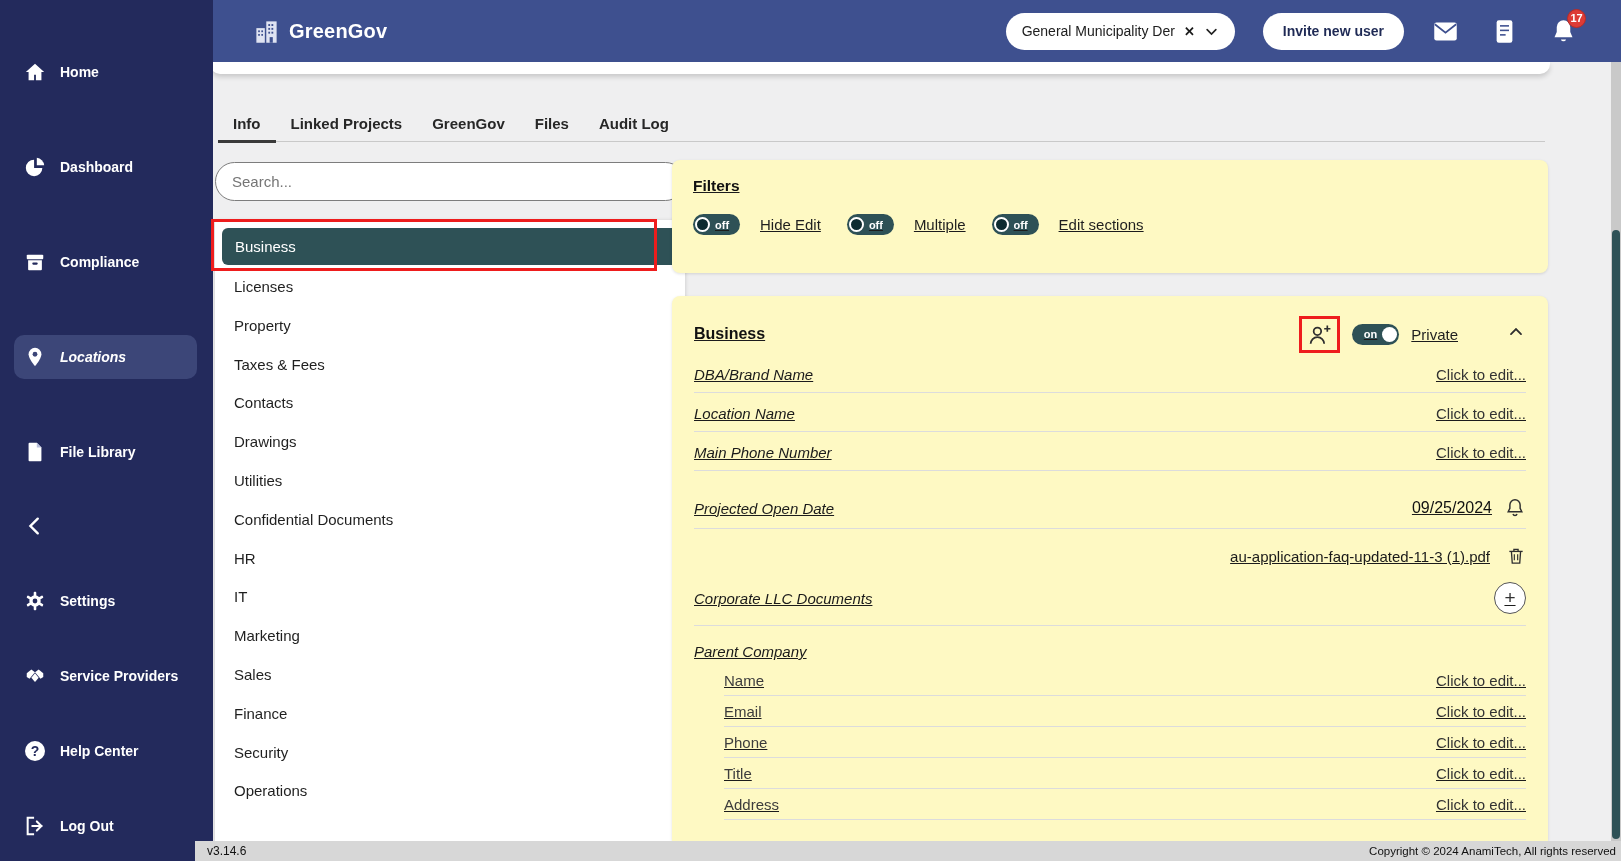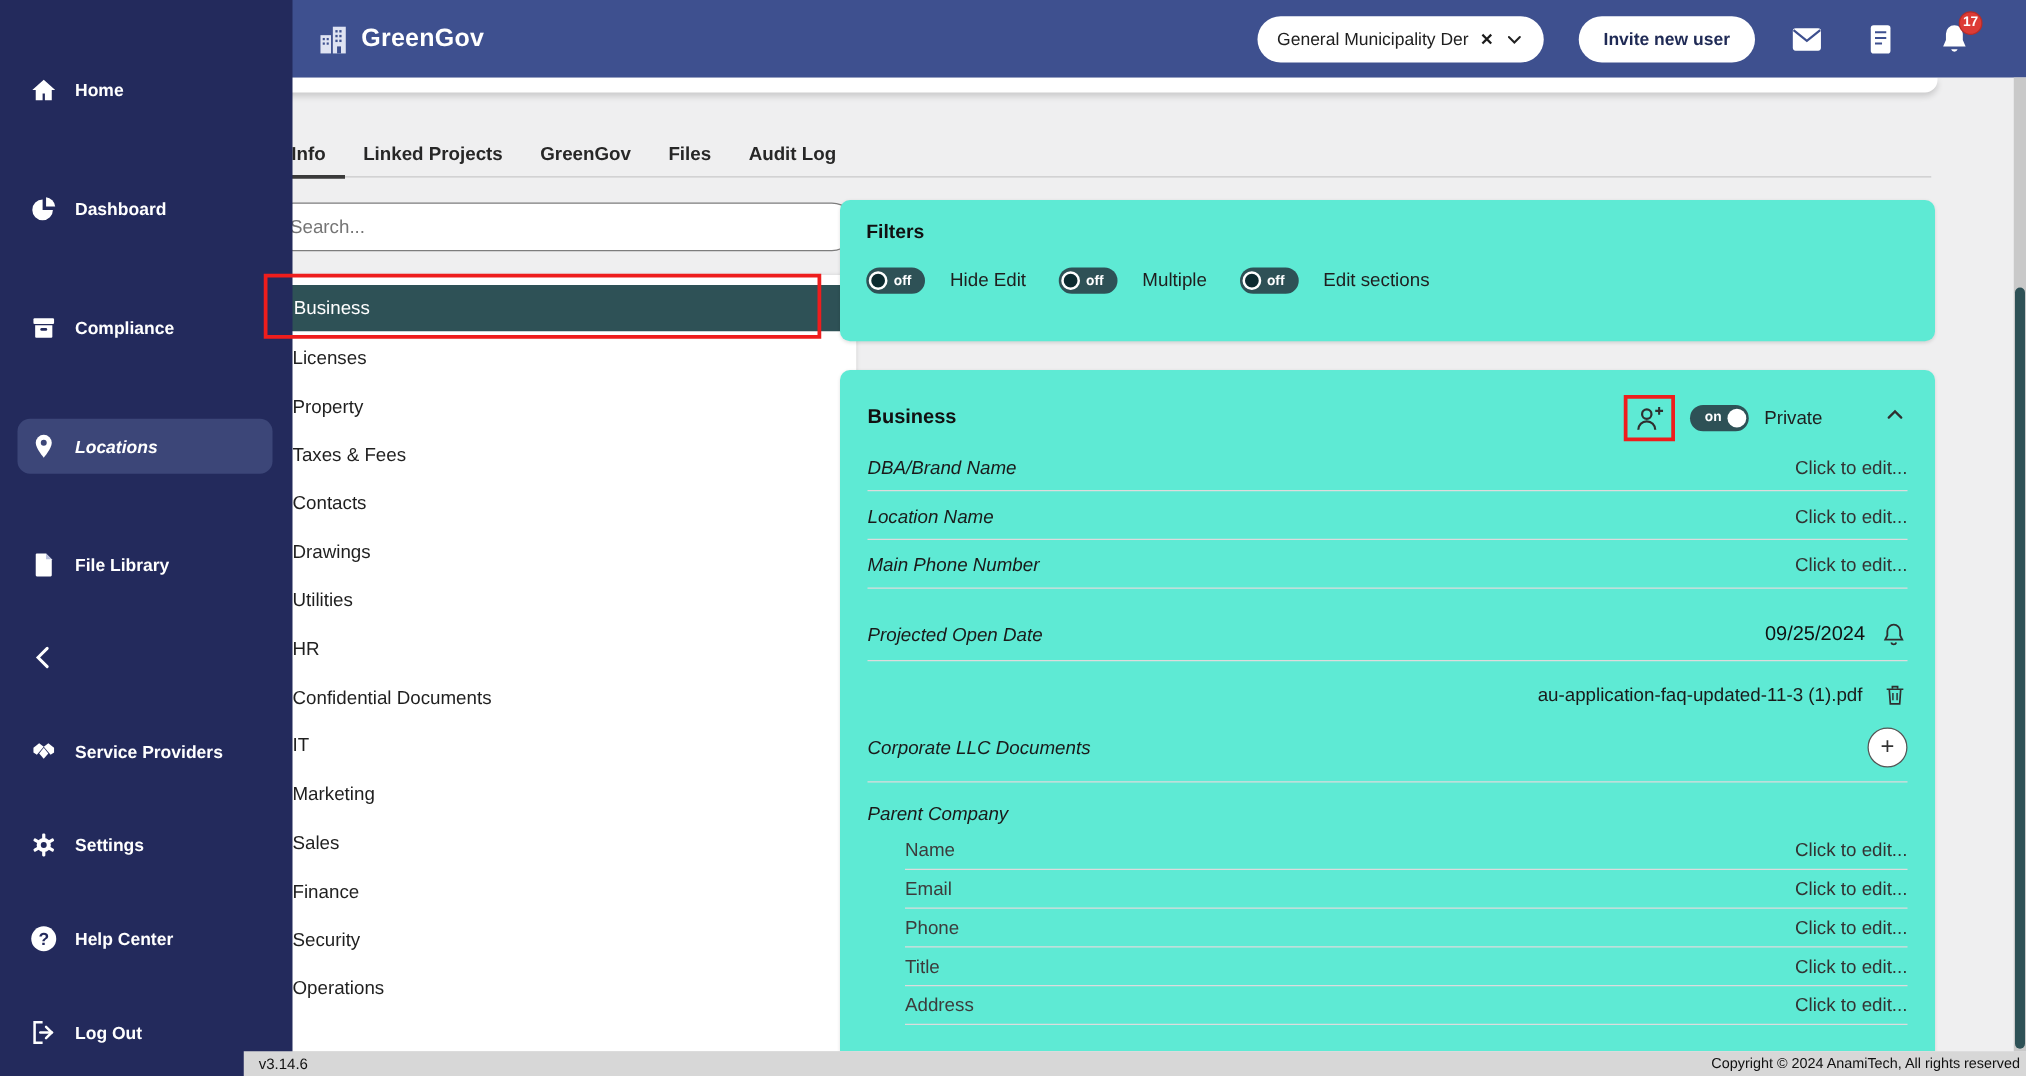--- a/index.html
+++ b/index.html
@@ -1,19 +1,19 @@
 <!DOCTYPE html>
 <html><head>
 <meta charset="utf-8">
 <style>
 *{margin:0;padding:0;box-sizing:border-box;}
 html,body{width:1621px;height:861px;overflow:hidden;font-family:"Liberation Sans",sans-serif;background:#efeff0;color:#1c1c1c;}
 
 
-.sidebar{position:absolute;left:0;top:0;width:234px;height:861px;background:#232a5c;z-index:6;padding-top:50px;}
+.sidebar{position:absolute;left:0;top:0;width:213px;height:861px;background:#232a5c;z-index:6;padding-top:50px;}
 .nav-item{display:flex;align-items:center;gap:14px;height:44px;margin:0 16px 51px 14px;padding-left:10px;border-radius:10px;color:#fff;cursor:pointer;}
 .nav-item:nth-child(5){margin-bottom:30px;}
 .nav-item:nth-child(n+6){margin-bottom:31px;}
 .nav-item.active{background:#3c4678;font-style:italic;}
 .nav-icon{width:22px;height:22px;display:flex;align-items:center;justify-content:center;flex:none;}
 .nav-icon svg{width:22px;height:22px;display:block;}
 .nav-label{font-size:14px;font-weight:700;white-space:nowrap;}
 .help-circle{width:20px;height:20px;border-radius:50%;background:#fff;color:#232a5c;font-weight:700;font-size:14px;display:flex;align-items:center;justify-content:center;}
 
 
@@ -39,21 +39,21 @@
 .left-col{position:absolute;left:20px;top:100px;width:470px;bottom:0;}
 .search-input{width:100%;height:39px;border:1px solid #7d7d7d;border-radius:20px;padding:0 16px;font-size:15px;font-family:inherit;color:#222;background:#fff;outline:none;}
 .section-list{position:absolute;left:0;right:0;top:58px;bottom:0;background:#fff;box-shadow:0 1px 4px rgba(0,0,0,.18);padding-top:6px;overflow:hidden;}
 .section-item{height:38.8px;line-height:38.8px;padding-left:19px;font-size:15px;color:#1f1f1f;cursor:pointer;white-space:nowrap;}
 .section-item.selected{height:37px;line-height:37px;margin:2px 7px 3px 7px;background:#2e5156;color:#fff;border-radius:6px;padding-left:13px;}
 .anno{position:absolute;border:3px solid #ee1d1d;pointer-events:none;z-index:9;}
 .anno-business{left:-4px;top:57px;width:446px;height:52px;}
 
 
 .right-col{position:absolute;left:477px;top:98px;width:876px;bottom:0;}
-.card{background:#5eead4;border-radius:8px;box-shadow:0 1px 3px rgba(0,0,0,.12);}
+.card{background:#fef9c3;border-radius:8px;box-shadow:0 1px 3px rgba(0,0,0,.12);text-decoration:underline;}
 .filters-card{position:absolute;left:0;top:0;right:0;height:113px;padding:17px 21px;}
 .filters-title{font-size:15.5px;font-weight:700;color:#111;}
 .toggle-row{display:flex;align-items:center;gap:26px;margin-top:19px;}
 .toggle-item{display:flex;align-items:center;gap:20px;cursor:pointer;}
 .toggle-label{font-size:15px;color:#1f1f1f;}
 .switch{width:47px;height:21px;border-radius:11px;background:#2e5156;display:inline-flex;align-items:center;color:#fff;font-size:11px;font-weight:700;cursor:pointer;}
 .switch .knob{width:15px;height:15px;border-radius:50%;background:#0d2b30;border:2px solid #fff;margin:0 2px;flex:none;}
 .switch .state{margin:0 3px;}
 .switch.on{justify-content:flex-end;}
 .switch.on .knob{background:#fff;border:none;width:15px;height:15px;}
@@ -139,41 +139,41 @@
     <span class="nav-icon">
         <svg viewBox="0 0 24 24">
           <path d="M15 4 7 12l8 8" stroke="#fff" stroke-width="2.6" fill="none" stroke-linecap="round"></path>
         </svg>
       </span>
   </div>
   <div class="nav-item">
     <span class="nav-icon">
         <svg viewBox="0 0 24 24">
           <g fill="#fff">
-            <path d="M3 9l5-4 4 3-6 7-3-2z"></path>
-            <path d="M21 9l-5-4-4 3 6 7 3-2z"></path>
-            <path d="M8 14l4 4.5 4-4.5-4-5z"></path>
-          </g>
-        </svg>
-      </span>
-    <span class="nav-label">Service Providers</span>
-  </div>
-  <div class="nav-item">
-    <span class="nav-icon">
-        <svg viewBox="0 0 24 24">
-          <g fill="#fff">
             <rect x="10.6" y="2" width="2.8" height="20" rx="1"></rect>
             <rect x="10.6" y="2" width="2.8" height="20" rx="1" transform="rotate(60 12 12)"></rect>
             <rect x="10.6" y="2" width="2.8" height="20" rx="1" transform="rotate(120 12 12)"></rect>
           </g>
           <circle cx="12" cy="12" r="6.2" fill="#fff"></circle>
           <circle cx="12" cy="12" r="2.6" fill="#232a5c"></circle>
         </svg>
       </span>
     <span class="nav-label">Settings</span>
+  </div>
+  <div class="nav-item">
+    <span class="nav-icon">
+        <svg viewBox="0 0 24 24">
+          <g fill="#fff">
+            <path d="M3 9l5-4 4 3-6 7-3-2z"></path>
+            <path d="M21 9l-5-4-4 3 6 7 3-2z"></path>
+            <path d="M8 14l4 4.5 4-4.5-4-5z"></path>
+          </g>
+        </svg>
+      </span>
+    <span class="nav-label">Service Providers</span>
   </div>
   <div class="nav-item">
     <span class="nav-icon">
         <span class="help-circle">?</span>
       </span>
     <span class="nav-label">Help Center</span>
   </div>
   <div class="nav-item">
     <span class="nav-icon">
         <svg viewBox="0 0 24 24">
@@ -260,22 +260,22 @@
   <div class="left-col">
     <input class="search-input" type="text" placeholder="Search..." style="">
     <div class="section-list">
       <div class="section-item selected">Business</div>
       <div class="section-item">Licenses</div>
       <div class="section-item">Property</div>
       <div class="section-item">Taxes &amp; Fees</div>
       <div class="section-item">Contacts</div>
       <div class="section-item">Drawings</div>
       <div class="section-item">Utilities</div>
+      <div class="section-item">Confidential Documents</div>
       <div class="section-item">HR</div>
-      <div class="section-item">Confidential Documents</div>
       <div class="section-item">IT</div>
       <div class="section-item">Marketing</div>
       <div class="section-item">Sales</div>
       <div class="section-item">Finance</div>
       <div class="section-item">Security</div>
       <div class="section-item">Operations</div>
     </div>
     <div class="anno anno-business"></div>
   </div>
 

